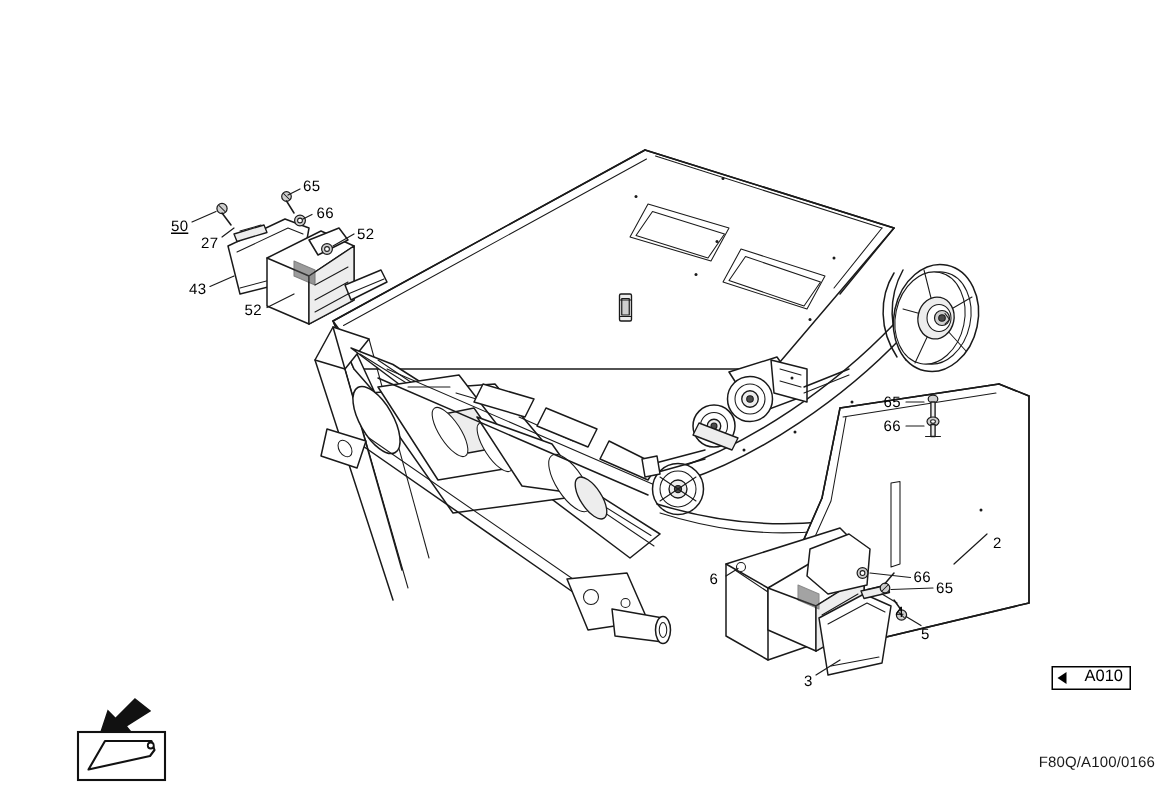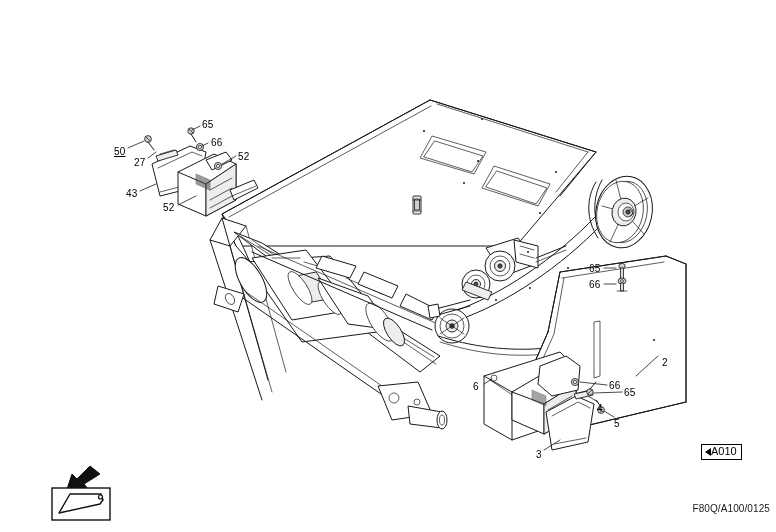--- a/index.html
+++ b/index.html
@@ -46,21 +46,21 @@
   }
   #ref-badge {
     position: absolute;
     left: 701px;
     top: 444px;
     border: 1.3px solid #000;
     background: #fff;
     padding: 1px 4px 2px 3px;
     display: flex;
     align-items: center;
-    gap: 0;
+    gap: 12px;
     font-size: 11px;
     line-height: 1;
   }
   #ref-badge .tri {
     width: 0;
     height: 0;
     border-top: 4px solid transparent;
     border-bottom: 4px solid transparent;
     border-right: 6px solid #000;
     display: block;
@@ -414,21 +414,21 @@
   <span class="callout" style="left:624px; top:388px;">65</span>
   <span class="callout" style="left:597px; top:404px;">4</span>
   <span class="callout" style="left:614px; top:419px;">5</span>
   <span class="callout" style="left:536px; top:450px;">3</span>
 
   <div id="ref-badge">
     <span class="tri"></span>
     <span class="lbl">A010</span>
   </div>
 
-  <div id="sheet-code">F80Q/A100/0125</div>
+  <div id="sheet-code">F80Q/A100/0166</div>
 
   <svg style="position:absolute; left:44px; top:462px; width:80px; height:62px;" viewBox="0 0 80 62">
 
     <g>
       <path fill="#111" stroke="#111" stroke-width="1" d="M46,4 L56,12 L40,22 L44,27 L22,30 L28,12 L33,17 Z"></path>
     </g>
 
     <rect x="8" y="26" width="58" height="32" fill="#fff" stroke="#111" stroke-width="1.4"></rect>
     <g>
       <path fill="#fff" stroke="#111" stroke-width="1.4" stroke-linejoin="round" d="M15,51 L26,32 L57,32 L59,38 L56,42 Z"></path>

